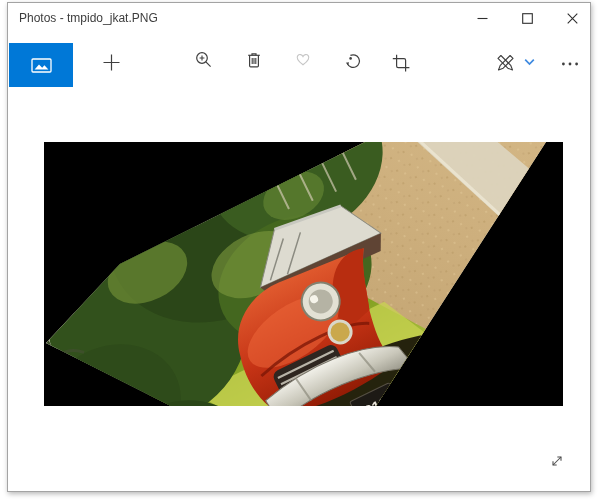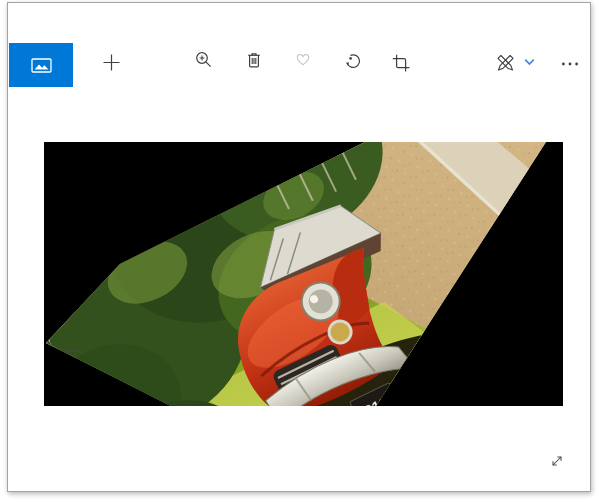--- a/index.html
+++ b/index.html
@@ -15,20 +15,38 @@
   .bluebtn{position:absolute;left:1px;top:40px;width:64px;height:44px;background:#0078d7;border:none;display:flex;align-items:center;justify-content:center;cursor:pointer;}
   .canvas{position:absolute;left:36px;top:139px;width:519px;height:264px;background:#000;}
   .expandbtn{position:absolute;left:535px;top:444px;width:28px;height:28px;background:transparent;border:none;display:flex;align-items:center;justify-content:center;cursor:pointer;}
   .plate-text{font-family:"Liberation Sans",sans-serif;font-weight:bold;}
 </style>
 </head>
 <body>
 
 <div class="window">
 
+  <div class="titlebar">
+    <span class="title">Photos - tmpido_jkat.PNG</span>
+    <button class="winbtn btn-min">
+      <svg width="11" height="11" viewBox="0 0 11 11">
+        <line x1="0.5" y1="5.5" x2="10.5" y2="5.5" stroke="#2f2f2f" stroke-width="1.1"></line>
+      </svg>
+    </button>
+    <button class="winbtn btn-max">
+      <svg width="11" height="11" viewBox="0 0 11 11">
+        <rect x="0.7" y="0.7" width="9.6" height="9.6" fill="none" stroke="#2f2f2f" stroke-width="1.1"></rect>
+      </svg>
+    </button>
+    <button class="winbtn btn-close">
+      <svg width="11" height="11" viewBox="0 0 11 11">
+        <path d="M0.7,0.7 L10.3,10.3 M10.3,0.7 L0.7,10.3" stroke="#2f2f2f" stroke-width="1.1" fill="none"></path>
+      </svg>
+    </button>
+  </div>
 
   <button class="bluebtn">
     <svg width="21" height="15" viewBox="0 0 21 15">
       <rect x="1" y="1" width="19" height="13" rx="1" fill="none" stroke="#ffffff" stroke-width="1.3"></rect>
       <path d="M3.6,11.6 L8,6.4 L11.2,9.8 L13.4,7.2 L17.4,11.6 Z" fill="#ffffff"></path>
     </svg>
   </button>
 
   <button class="tbtn" style="left:86px;top:42px;">
     <svg width="19" height="19" viewBox="0 0 19 19">

